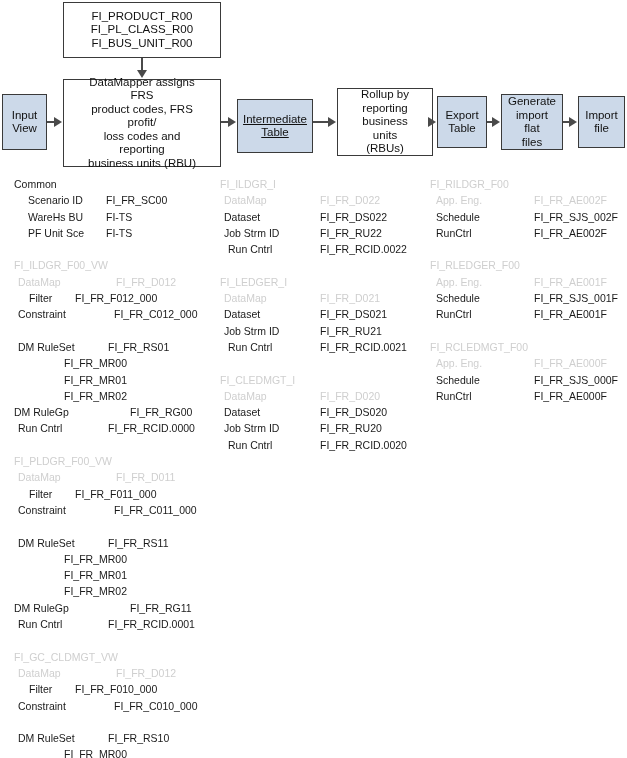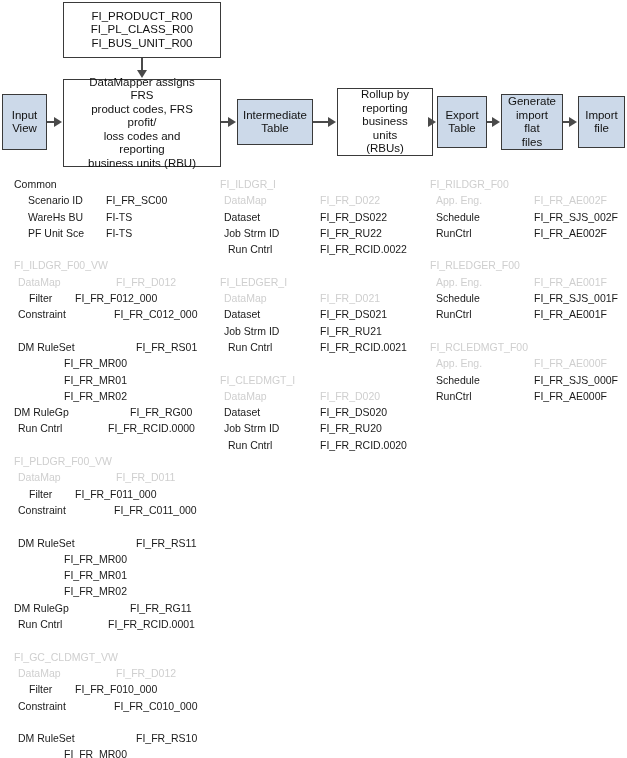--- a/index.html
+++ b/index.html
@@ -37,21 +37,21 @@
     color: #111111;
     padding: 2px 20px;
   }
   .node.blue { background: #ccd9e9; }
 
   .node-text { display: block; }
 
   #n-top       { left: 63px;  top: 2px;   width: 158px; height: 56px; }
   #n-input     { left: 2px;   top: 94px;  width: 45px;  height: 56px; align-items: center; }
   #n-datamap   { left: 63px;  top: 79px;  width: 158px; height: 88px; }
-  #n-intermed  { left: 237px; top: 99px;  width: 76px;  height: 46px; }
+  #n-intermed  { left: 237px; top: 99px;  width: 76px;  height: 54px; text-decoration: underline; }
   #n-rollup    { left: 337px; top: 88px;  width: 96px;  height: 68px; }
   #n-export    { left: 437px; top: 96px;  width: 50px;  height: 52px; }
   #n-generate  { left: 501px; top: 94px;  width: 62px;  height: 56px; }
   #n-import    { left: 578px; top: 96px;  width: 47px;  height: 52px; }
 
   
   .arrow-h, .arrow-v {
     position: absolute;
     background: #4a4a4a;
   }
@@ -99,21 +99,21 @@
 
   
   #col-left .k { width: 92px; }
   #col-left .row.i1 { padding-left: 14px; }
   #col-left .row.i1 .k { width: 78px; }
   #col-left .row.i2 { padding-left: 50px; }
   #col-left .row.filter .k { width: 46px; margin-left: 15px; }
   #col-left .row.filter { padding-left: 0px; }
   #col-left .row.constraint { padding-left: 4px; }
   #col-left .row.constraint .k { width: 96px; }
-  #col-left .row.ruleset { padding-left: 4px; gap: 28px; }
+  #col-left .row.ruleset { padding-left: 4px; }
   #col-left .row.ruleset .k { width: 90px; }
   #col-left .row.rulegp .k { width: 116px; }
   #col-left .row.runcntrl { padding-left: 4px; }
   #col-left .row.runcntrl .k { width: 90px; }
   #col-left .row.dmap .k { width: 98px; }
   #col-left .row.dmap { padding-left: 4px; }
 
   
   #col-mid .row { padding-left: 4px; }
   #col-mid .row .k { width: 96px; }

